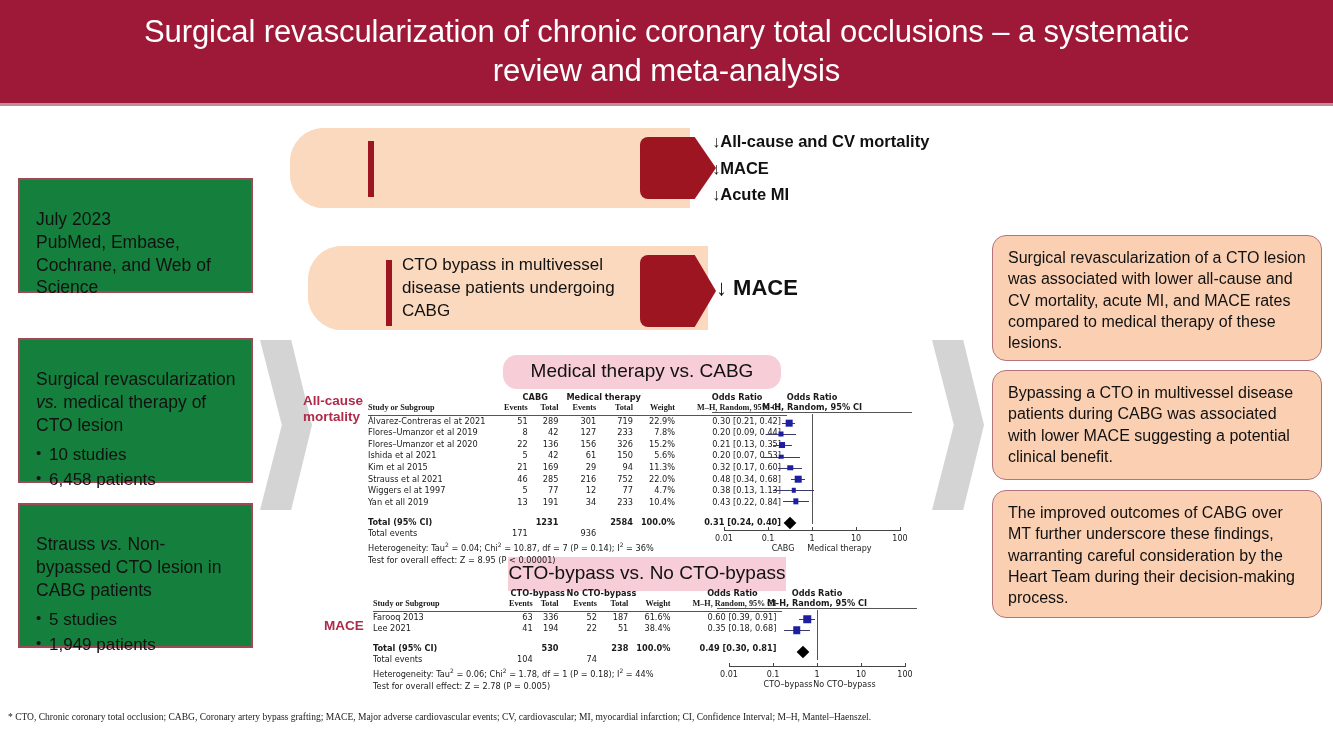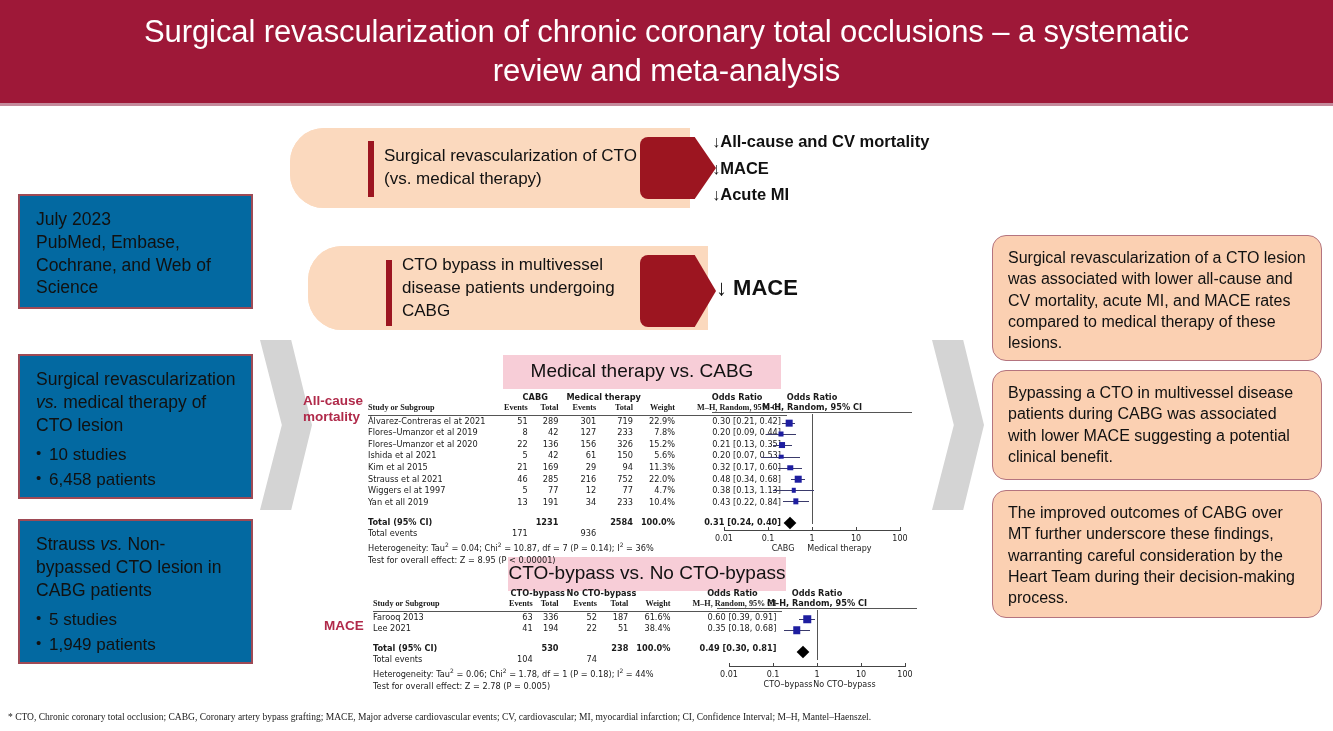--- a/index.html
+++ b/index.html
@@ -29,26 +29,25 @@
   }
   .header-underline {
     position: absolute; left: 0; top: 103px; width: 1333px; height: 3px;
     background: #c48a9b;
   }
 
   
   .lbox {
     position: absolute;
     border: 2px solid #9e4a55;
-    background: #0369a1;
-    padding: 12px 14px 12px 16px;
+    background: #15803d;
+    padding: 28px 14px 12px 16px;
     font-size: 17.5px;
     line-height: 1.3;
     color: #111111;
-    margin-top: 16px;
   }
   #lbox-0 { left: 18px; top: 178px; width: 235px; height: 115px; }
   #lbox-1 { left: 18px; top: 338px; width: 235px; height: 145px; }
   #lbox-2 { left: 18px; top: 503px; width: 235px; height: 145px; }
   .lbox .emph { font-style: italic; }
   .lbox ul { list-style: none; margin-top: 7px; }
   .lbox li { font-size: 17px; line-height: 1.45; padding-left: 13px; position: relative; }
   .lbox li::before {
     content: "\2022"; position: absolute; left: 0; top: -1px; font-size: 15px;
   }
@@ -110,21 +109,21 @@
 
   
   .pill {
     position: absolute;
     background: #f7cdd7;
     color: #111111;
     font-size: 19px;
     text-align: center;
     padding: 5px 0 7px 0;
   }
-  #pill-0 { left: 503px; top: 355px; width: 278px; }
+  #pill-0 { left: 503px; top: 355px; width: 278px; border-radius: 14px; }
   #pill-1 { left: 508px; top: 557px; width: 278px; }
 
   
   .sidelabel {
     position: absolute;
     color: #b02a4a;
     font-weight: bold;
     font-size: 13.5px;
     line-height: 1.2;
     text-align: left;
@@ -238,21 +237,20 @@
       <li>1,949 patients</li>
     </ul>
   </div>
 
   <div class="chevron" id="chev-left"></div>
   <div class="chevron" id="chev-right"></div>
 
   <div class="banner" id="banner-0">
     <div class="bshape"></div>
     <div class="bar"></div>
-    <div class="btext">Surgical revascularization of CTO (vs. medical therapy)</div>
   </div>
   <div class="redarrow" id="redarrow-0"></div>
   <div class="outcomes" id="outcomes-0">
     <div>↓All-cause and CV mortality</div>
     <div>↓MACE</div>
     <div>↓Acute MI</div>
   </div>
 
   <div class="banner" id="banner-1">
     <div class="bshape"></div>

